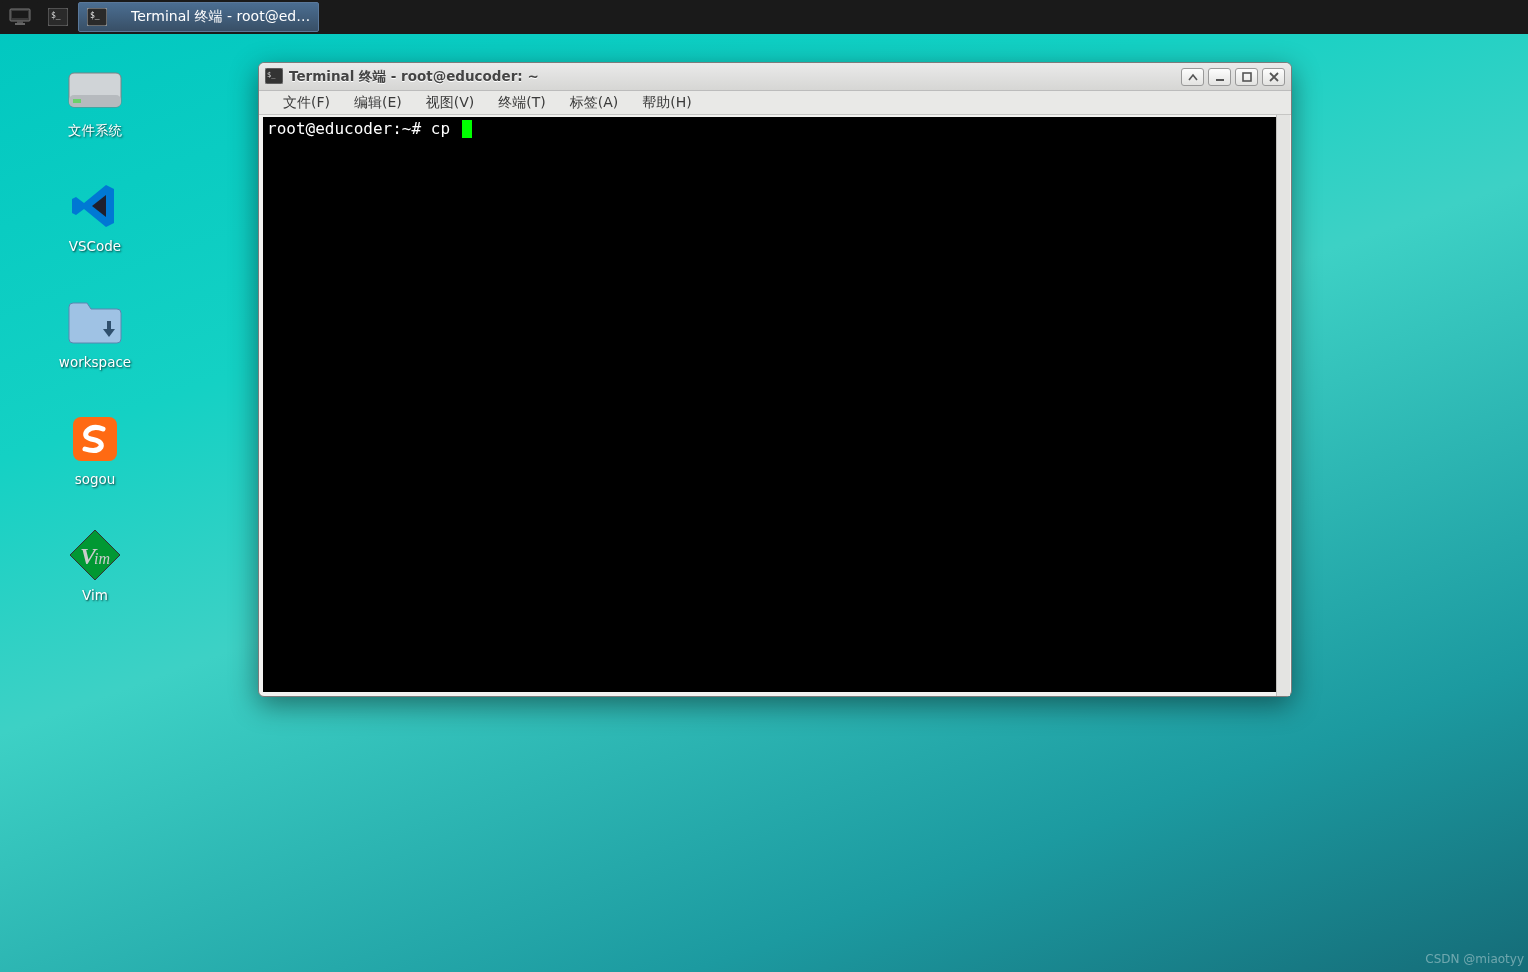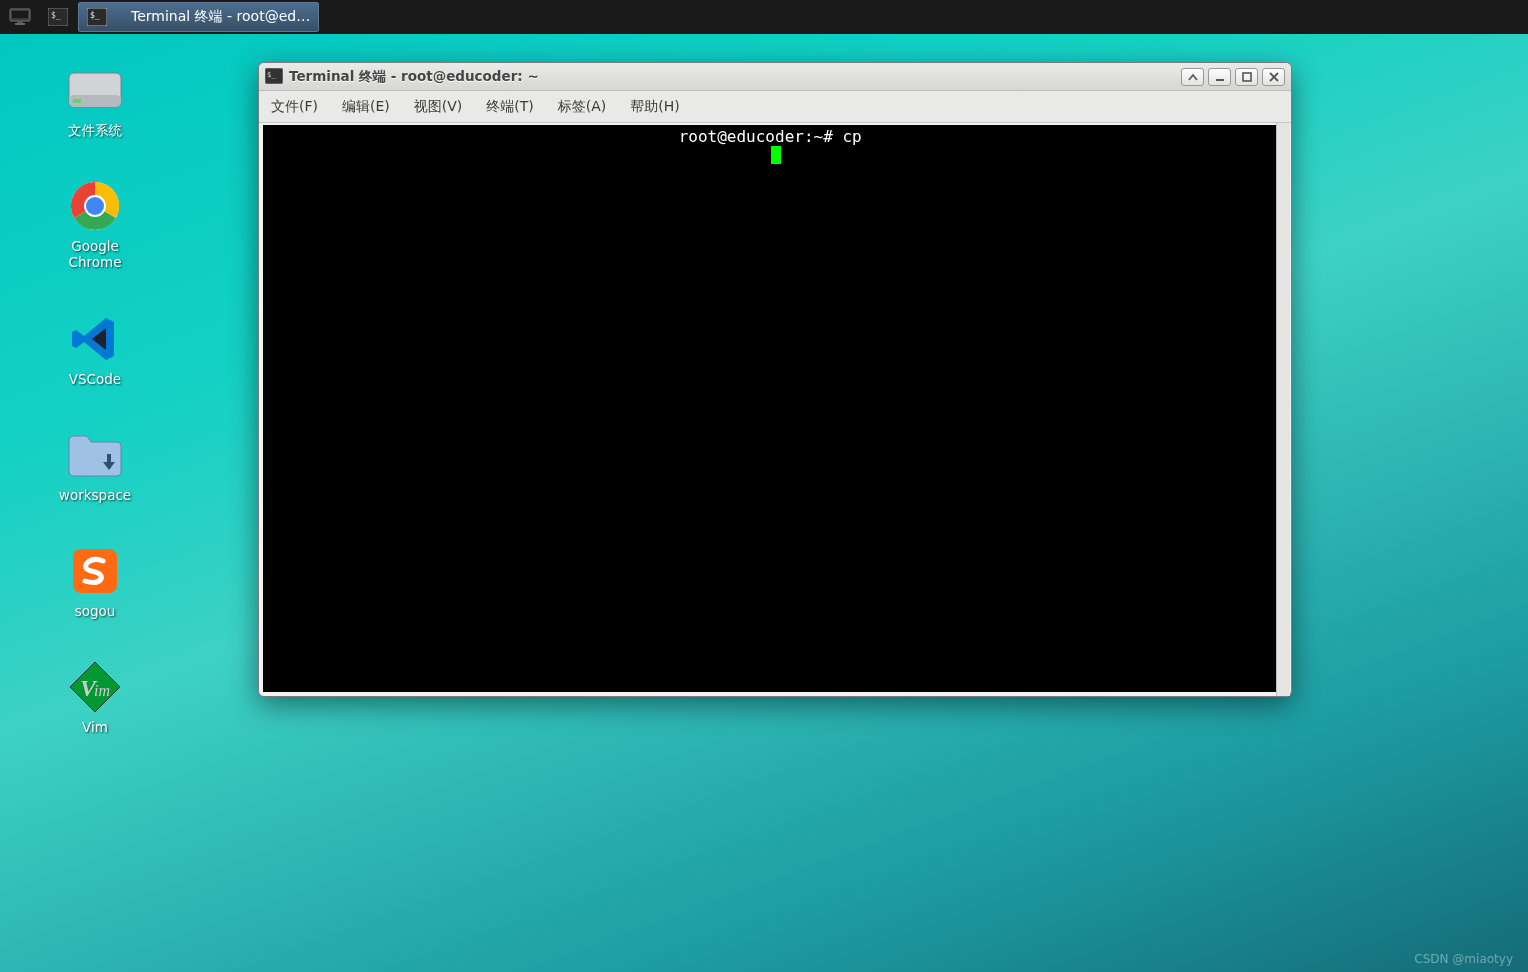--- a/index.html
+++ b/index.html
@@ -131,26 +131,26 @@
       border-radius: 3px;
       display: flex;
       align-items: center;
       justify-content: center;
       cursor: pointer;
       color: #555;
     }
     .win-btn svg { display:block; }
 
     .menubar {
-      height: 32px;
+      height: 24px;
       background: #e9e9e7;
       border-bottom: 1px solid #c6c6c4;
       display: flex;
       align-items: stretch;
-      padding: 0 0;
+      padding: 0 12px;
     }
     .menu-item {
       padding: 0 12px;
       display: flex;
       align-items: center;
       color: #3a3a3a;
       font-size: 14px;
       cursor: pointer;
     }
 
@@ -176,33 +176,32 @@
       top: 0;
       bottom: 0;
       width: 14px;
       background: #e4e4e2;
       border-left: 1px solid #c0c0be;
     }
     .prompt-line {
       white-space: pre;
       display: flex;
       align-items: center;
-      flex-direction: column;
     }
     .cursor-block {
       display: inline-block;
       width: 10px;
       height: 18px;
       background: #00ff00;
       margin-left: 2px;
     }
     .watermark {
       position: absolute;
       bottom: 6px;
-      right: 15px;
+      right: 4px;
       font-size: 12px;
       color: rgba(255,255,255,0.38);
     }
   </style>
 </head>
 <body>
 
 <div class="taskbar">
   <div class="task-item small">
     <span class="monitor-icon">
@@ -238,34 +237,20 @@
     <div class="icon-box">
       <svg width="56" height="42" viewBox="0 0 56 42">
         <rect x="2" y="4" width="52" height="34" rx="5" fill="#d0d4d7" stroke="#7c8084"></rect>
         <rect x="2" y="26" width="52" height="12" rx="5" fill="#b6babe"></rect>
         <rect x="6" y="30" width="8" height="4" fill="#6cd06c"></rect>
       </svg>
     </div>
     <div class="label">文件系统</div>
   </div>
 
-  <div class="desk-icon">
-    <div class="icon-box">
-      <svg width="52" height="52" viewBox="0 0 52 52">
-        <circle cx="26" cy="26" r="24" fill="#fff"></circle>
-        <path d="M 26 26 L 26 2 A 24 24 0 0 1 46.8 38 Z" fill="#fbbc05"></path>
-        <path d="M 26 26 L 46.8 38 A 24 24 0 0 1 5.2 38 Z" fill="#34a853"></path>
-        <path d="M 26 26 L 5.2 38 A 24 24 0 0 1 26 2 Z" fill="#ea4335"></path>
-        <circle cx="26" cy="26" r="11" fill="#fff"></circle>
-        <circle cx="26" cy="26" r="9" fill="#4285f4"></circle>
-      </svg>
-    </div>
-    <div class="label" style="white-space:pre;">Google
-Chrome</div>
-  </div>
 
   <div class="desk-icon">
     <div class="icon-box">
       <svg width="50" height="50" viewBox="0 0 50 50">
         <path d="M36 4 L44 8 L44 42 L36 46 L14 28 L6 34 L2 32 L2 18 L6 16 L14 22 Z" fill="#0078d4"></path>
         <path d="M36 14 L36 36 L22 25 Z" fill="#1f1f2d"></path>
       </svg>
     </div>
     <div class="label">VSCode</div>
   </div>

